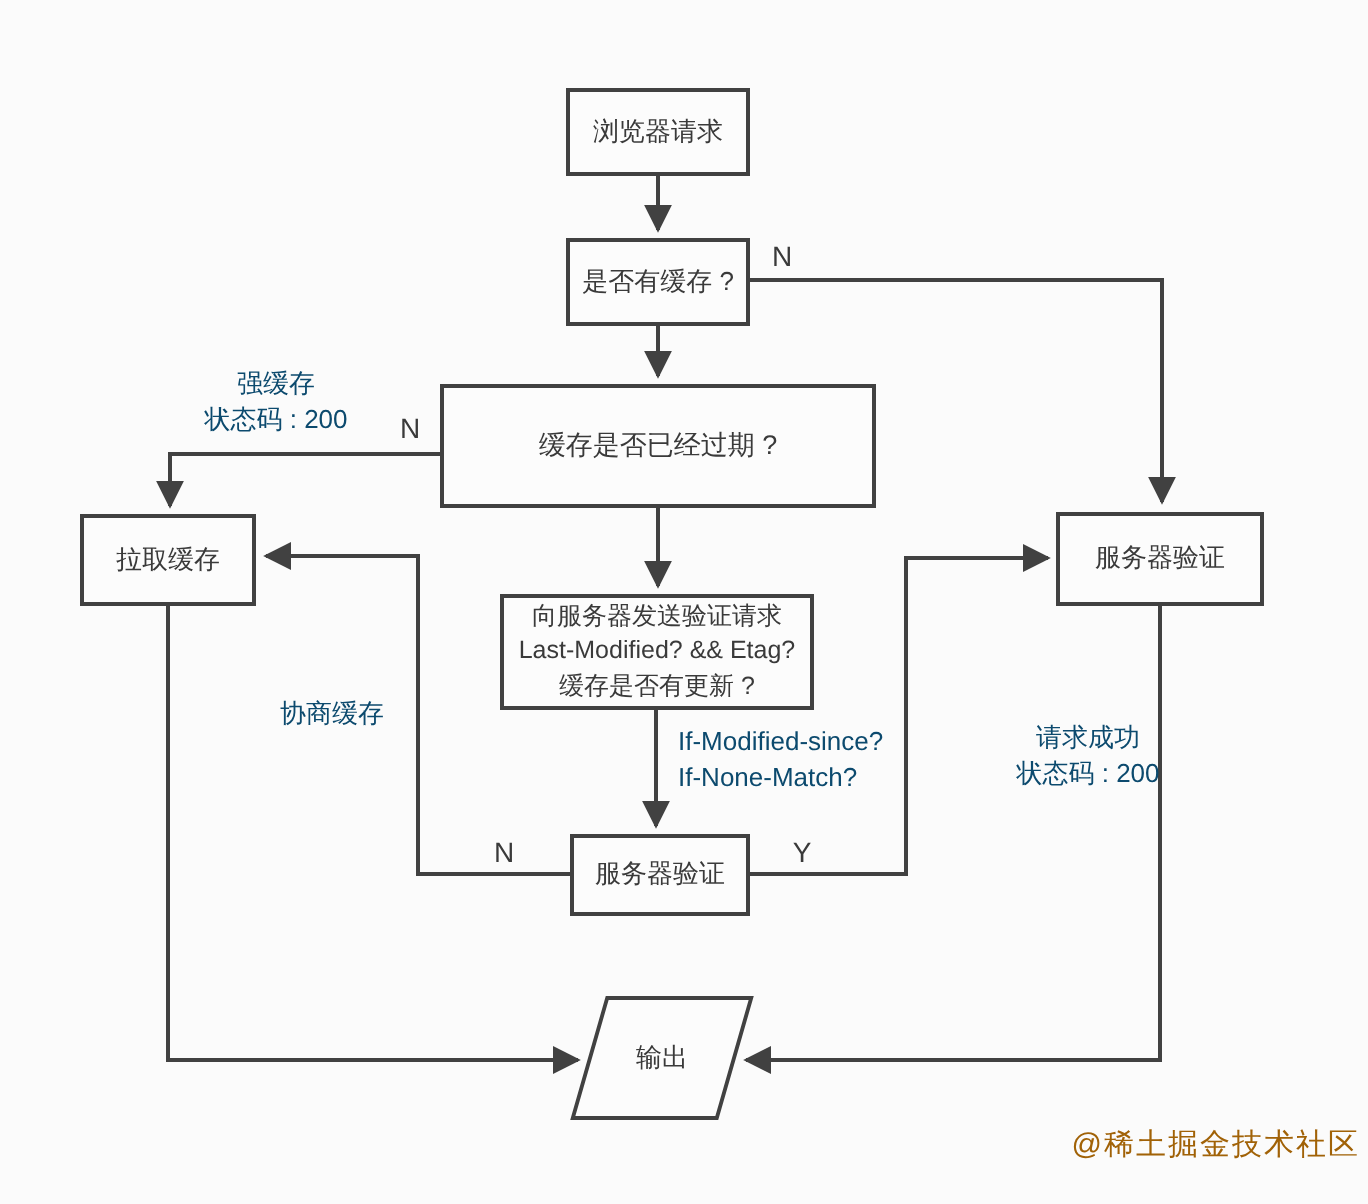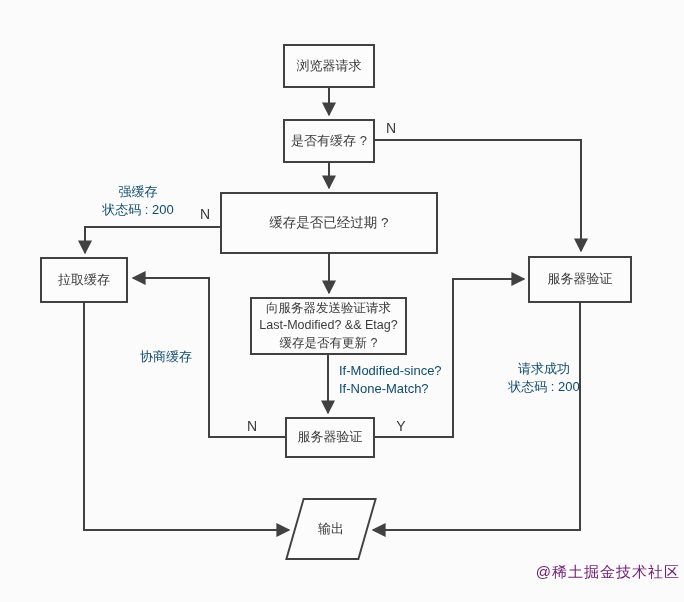--- a/index.html
+++ b/index.html
@@ -69,21 +69,21 @@
   .note-negotiate { left: 114px; top: 348px; width: 104px; }
   .note-success   { left: 492px; top: 360px; width: 104px; }
   .note-cond      { left: 339px; top: 362px; width: 130px; text-align: left; }
   .watermark {
     position: absolute;
     right: 4px;
     top: 563px;
     width: 200px;
     text-align: right;
     font-size: 15px;
-    color: #701a75;
+    color: #a16207;
     letter-spacing: 1px;
   }
 </style>
 </head>
 <body>
 
 <div class="canvas">
 
   <svg class="connectors" viewBox="0 0 684 602" xmlns="http://www.w3.org/2000/svg">
     <defs>

